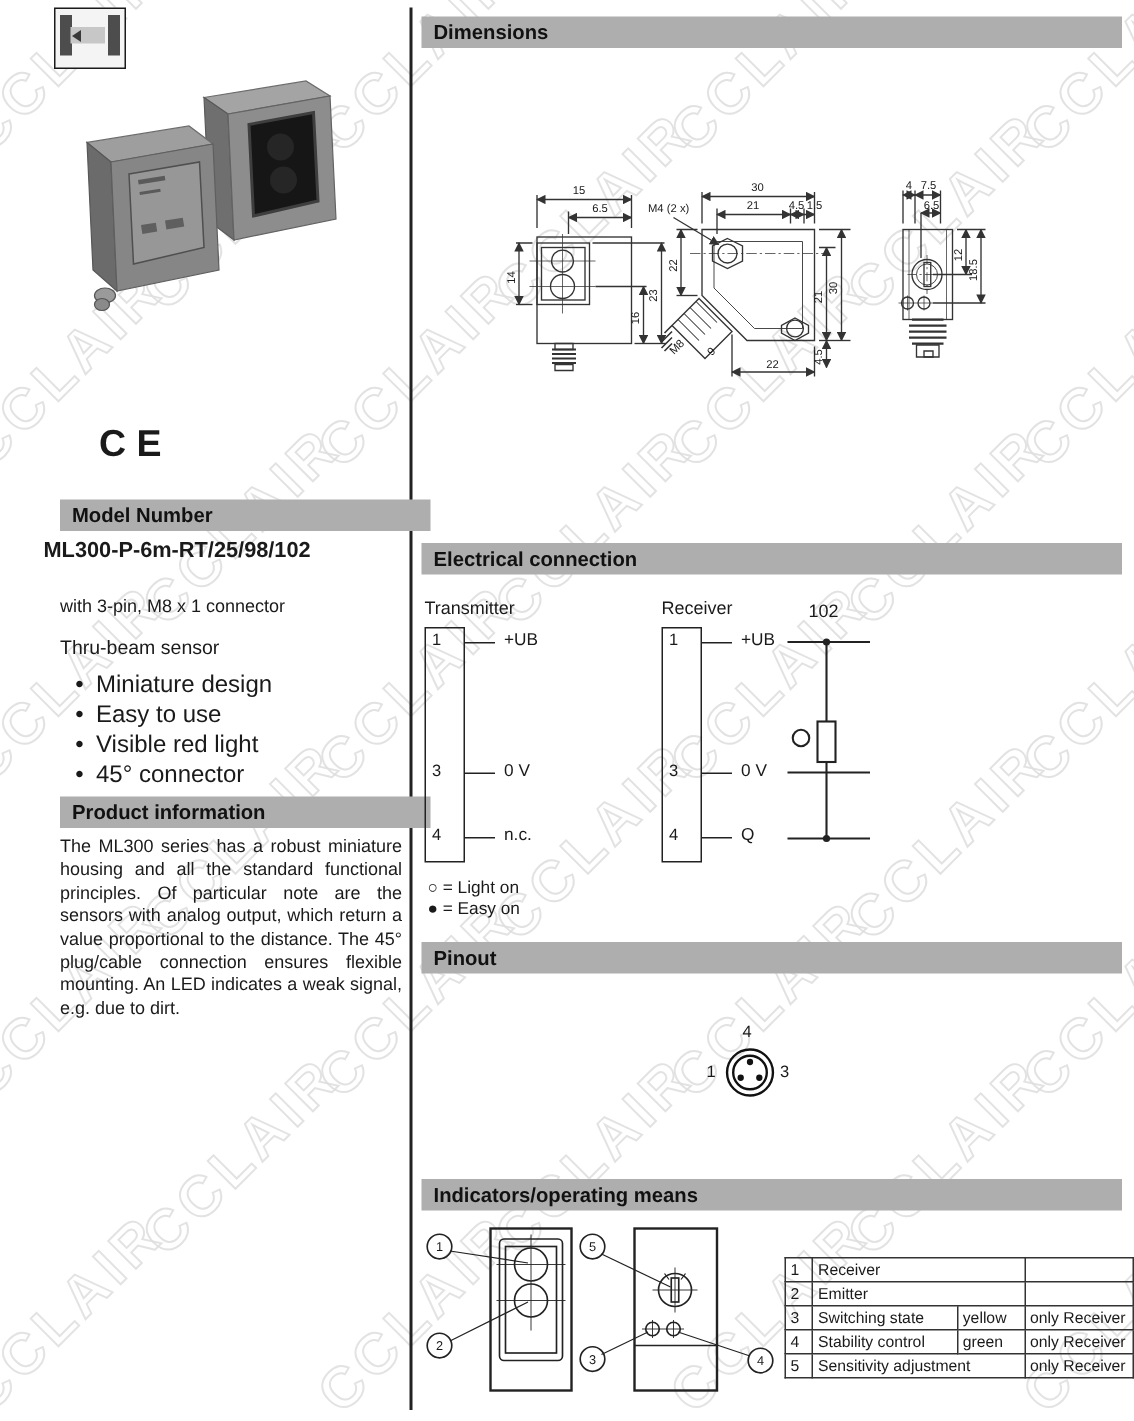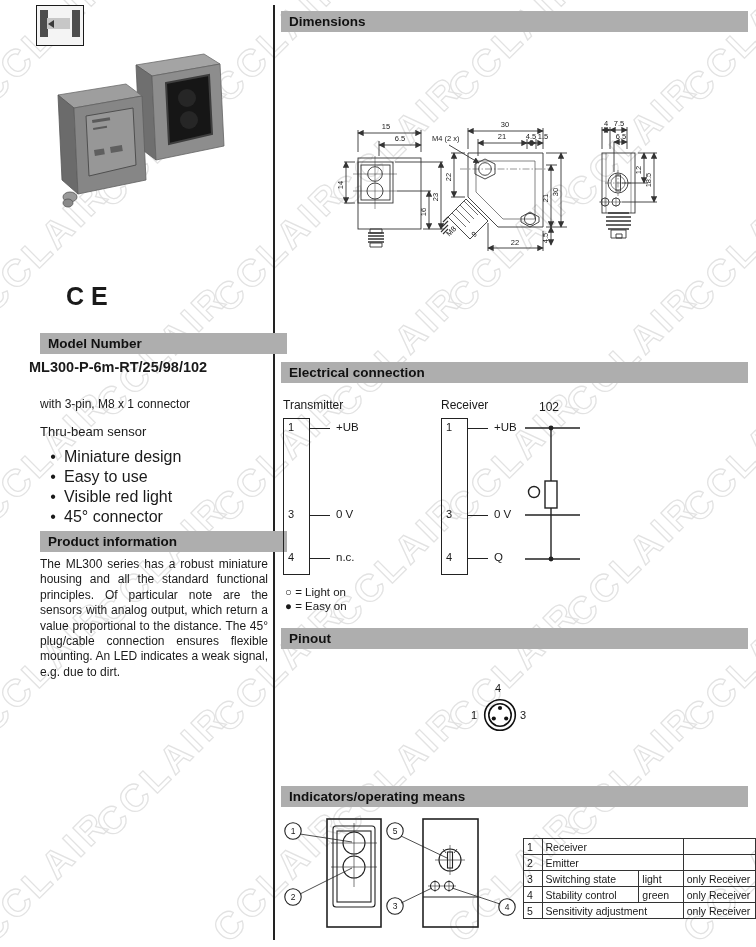--- a/index.html
+++ b/index.html
@@ -389,21 +389,21 @@
       <td style="width:66px"></td>
     </tr>
     <tr>
       <td>2</td>
       <td colspan="2">Emitter</td>
       <td></td>
     </tr>
     <tr>
       <td>3</td>
       <td style="width:98px">Switching state</td>
-      <td style="width:42px">light</td>
+      <td style="width:42px">yellow</td>
       <td>only Receiver</td>
     </tr>
     <tr>
       <td>4</td>
       <td>Stability control</td>
       <td>green</td>
       <td>only Receiver</td>
     </tr>
     <tr>
       <td>5</td>

